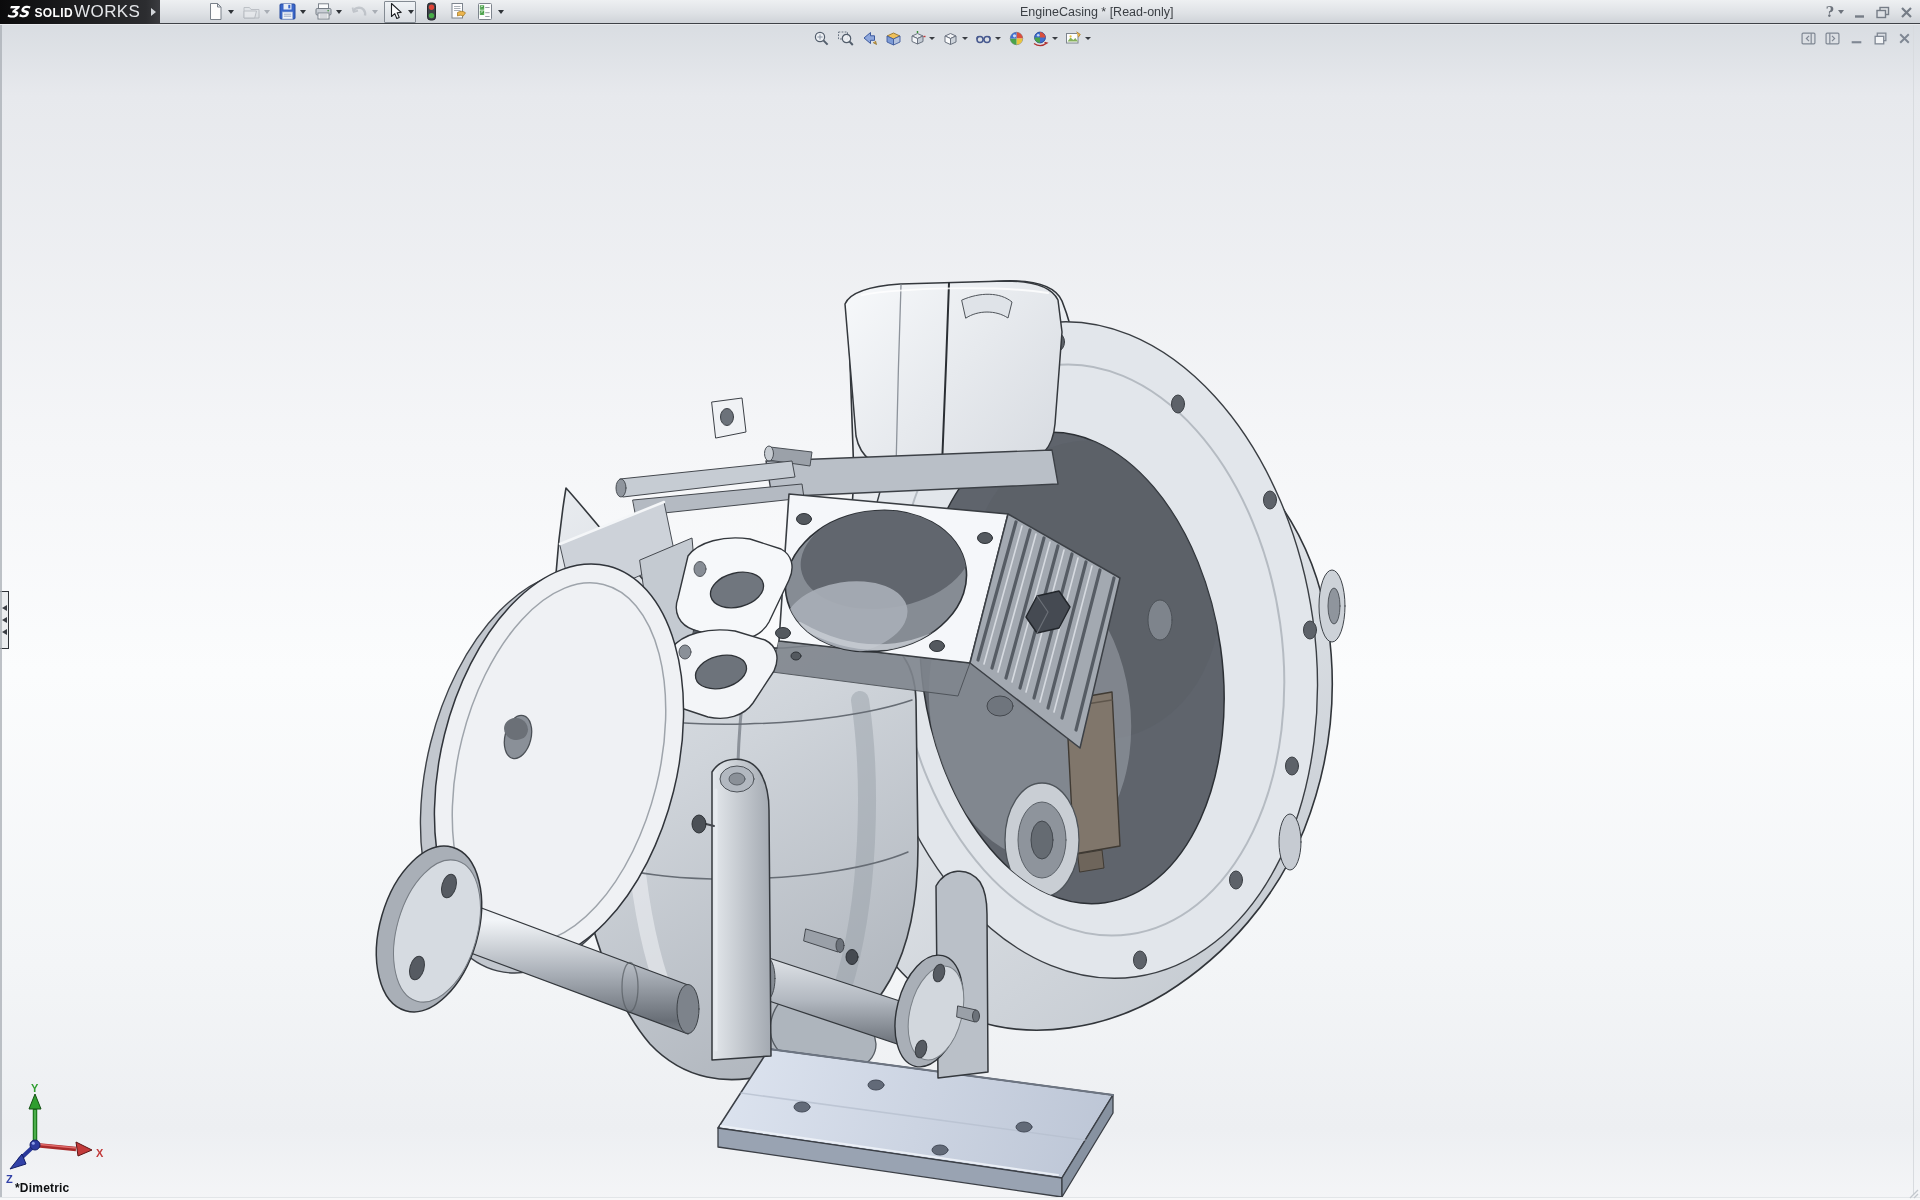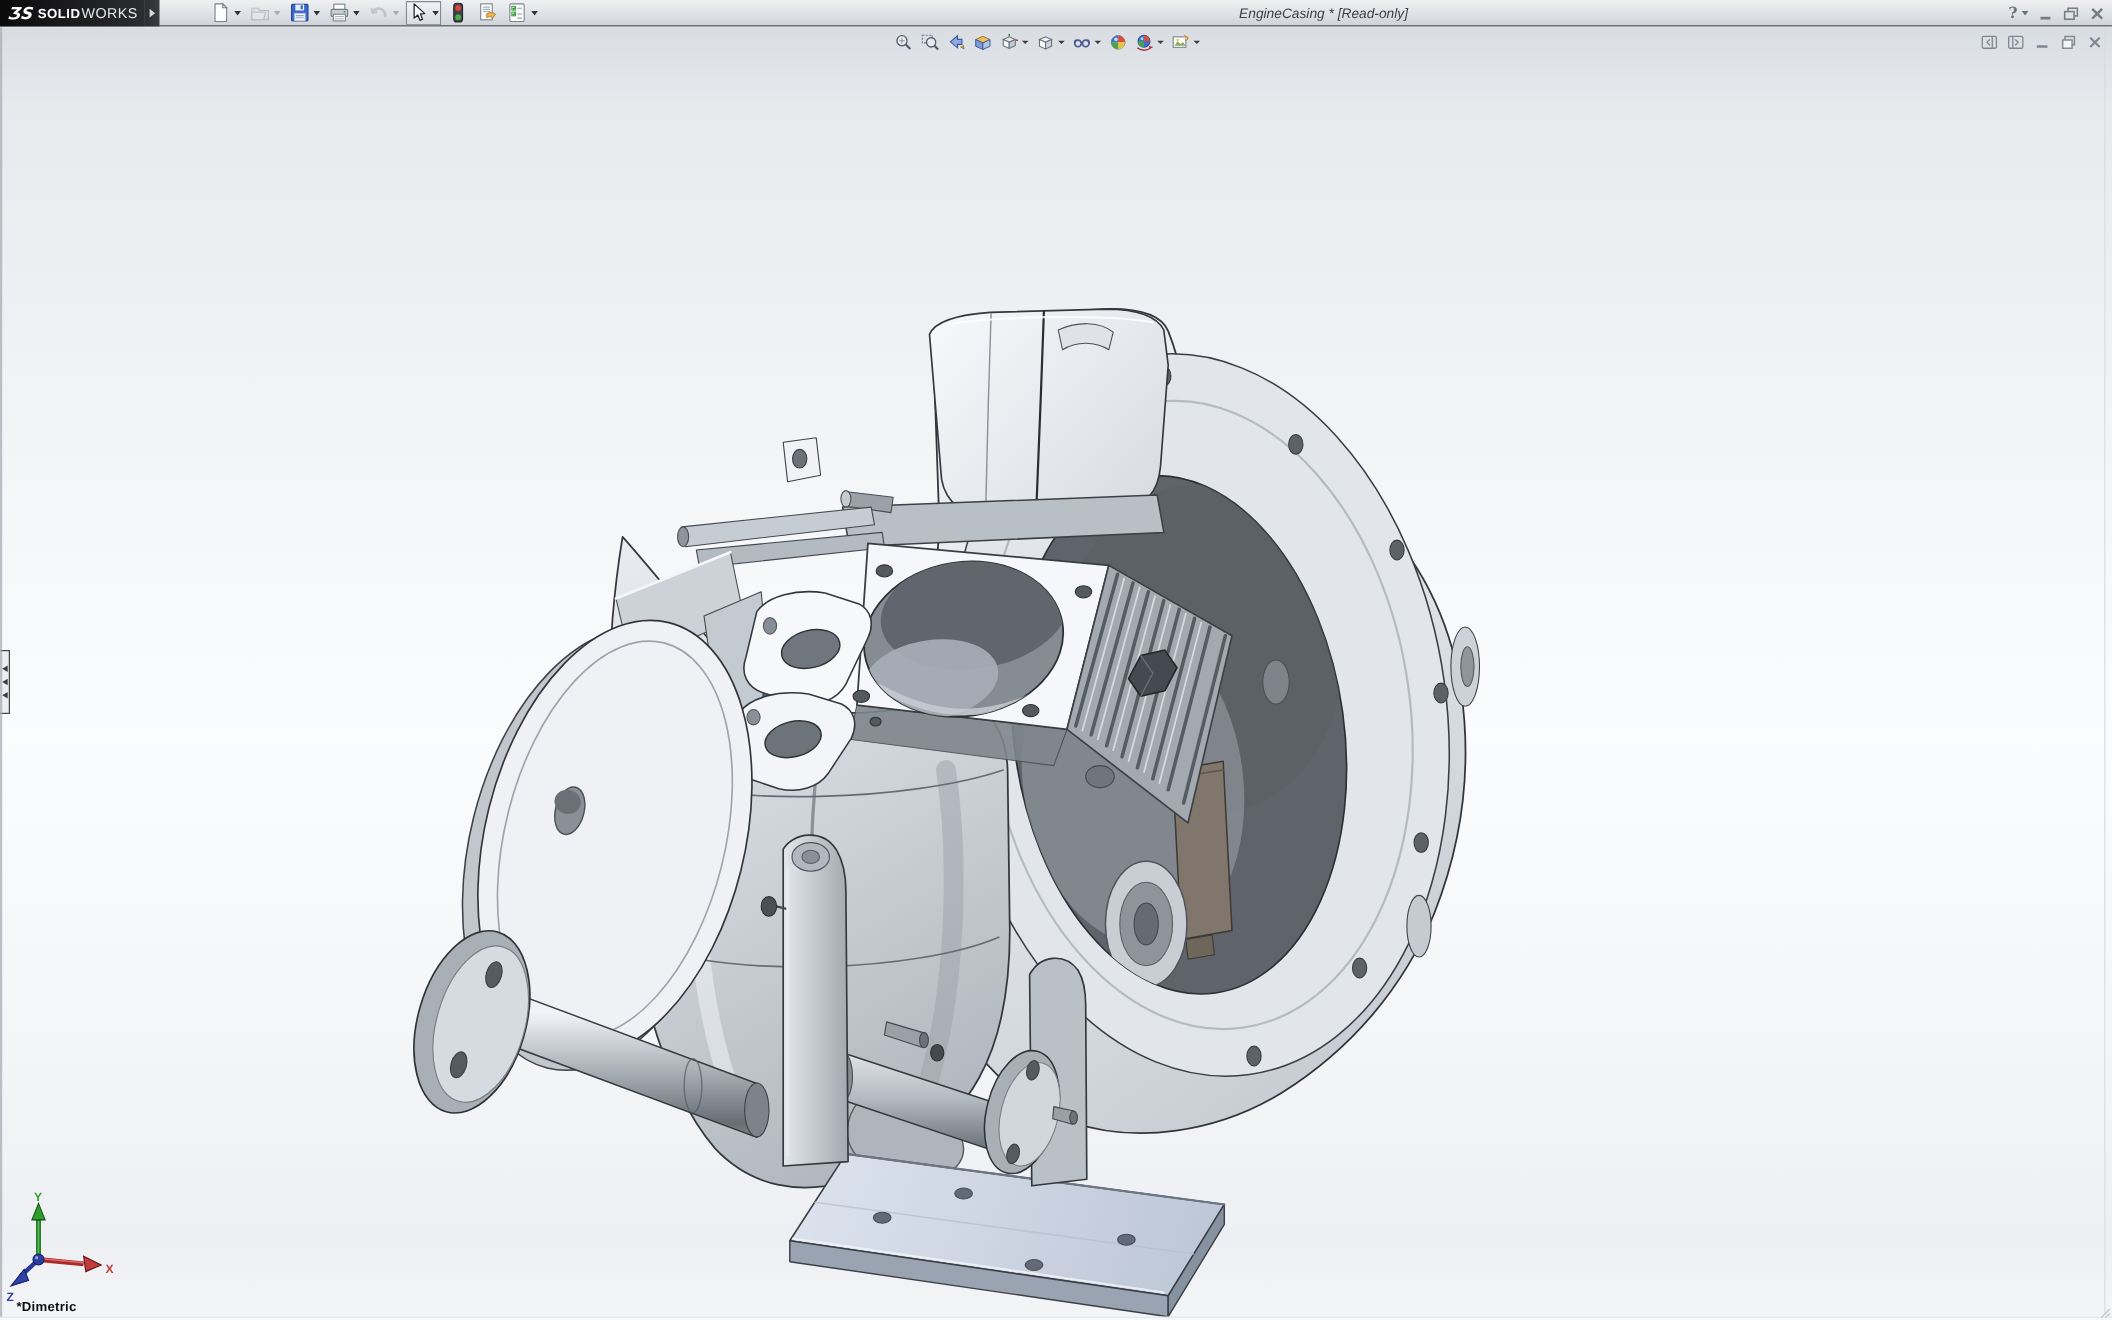--- a/index.html
+++ b/index.html
@@ -7,37 +7,37 @@
   *{box-sizing:border-box}
 
   
   .titlebar{position:absolute;top:0;left:0;right:0;height:24px;
     background:linear-gradient(#eef0f2,#dfe2e6 55%,#cfd3d8);
     border-bottom:1px solid #3e4247;display:flex;align-items:center;z-index:50;}
   .brand{height:24px;background:linear-gradient(90deg,#0b0b0c,#2c2d30);
     color:#fff;display:flex;align-items:center;padding:0 6px 0 8px;gap:4px;}
   .brand-glyph{font:italic 800 15px "DejaVu Sans",sans-serif;transform:skewX(-8deg);}
   .brand-bold{font-weight:700;font-size:12px;letter-spacing:.4px;}
-  .brand-light{font-weight:400;font-size:13px;letter-spacing:.4px;color:#e4e6e9;margin-left:1px;}
+  .brand-light{font-weight:400;font-size:17px;letter-spacing:.4px;color:#e4e6e9;margin-left:1px;}
   .brand-flyout{width:14px;height:24px;background:linear-gradient(90deg,#2c2d30,#3b3c40);
     display:flex;align-items:center;justify-content:center;}
   .tri-right{width:0;height:0;border-top:4px solid transparent;border-bottom:4px solid transparent;border-left:5px solid #d3d6da;}
 
   .qat{display:flex;align-items:center;margin-left:44px;gap:4px;}
   .qat-btn{display:flex;align-items:center;height:22px;padding:0 1px;gap:2px;border:1px solid transparent;}
   .qat-btn svg{width:19px;height:19px;display:block;}
   .dd{width:0;height:0;border-left:3.5px solid transparent;border-right:3.5px solid transparent;
     border-top:4px solid #2f3338;margin-left:1px;}
   .qat-btn.disabled svg{opacity:.45;}
   .qat-btn.disabled .dd{border-top-color:#a9aeb5;}
   .qat-btn.pressed{border:1px solid #848b93;border-radius:1px;
     background:linear-gradient(#f0f3f6,#d8dce1);}
 
   .title{position:absolute;left:1020px;width:260px;top:0;height:28px;line-height:24px;
-    text-align:right;font-size:12.5px;color:#3b3f44;white-space:nowrap;font-style:italic;}
+    text-align:left;font-size:12.5px;color:#3b3f44;white-space:nowrap;}
 
   .win-controls{position:absolute;right:6px;top:0;height:24px;display:flex;align-items:center;gap:8px;}
   .help-glyph{font-weight:700;font-size:14px;color:#6d737c;font-family:"DejaVu Serif",serif;}
   .win-controls svg{display:block;}
 
   
   .viewport{position:absolute;top:25px;left:0;right:0;bottom:0;
     background:linear-gradient(180deg,#d9dde2 0%,#e7e9ed 6%,#f5f6f8 36%,#fbfcfd 55%,#f3f5f7 80%,#edeff2 94%,#f4f5f7 100%);}
   .model-svg{position:absolute;top:0;left:0;width:1920px;height:1175px;}
 

